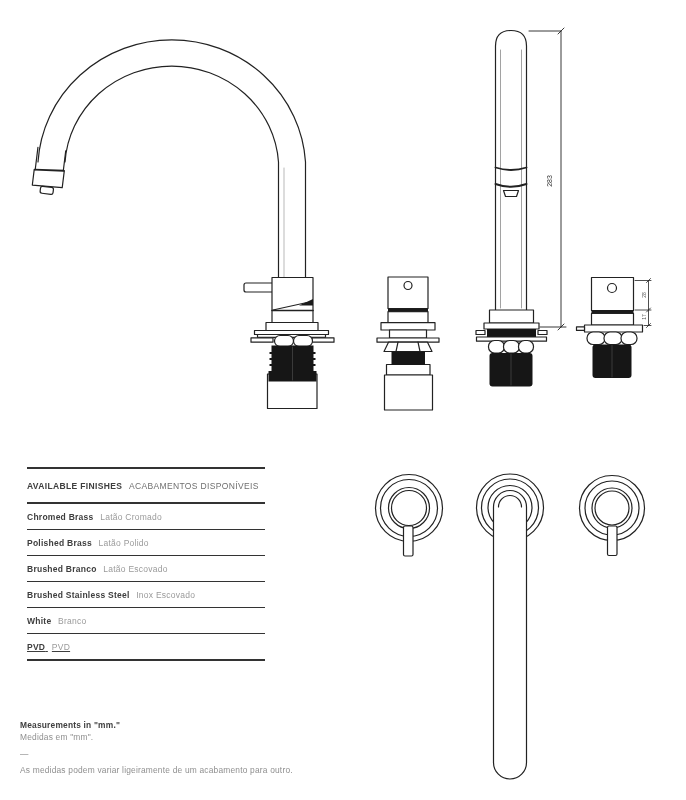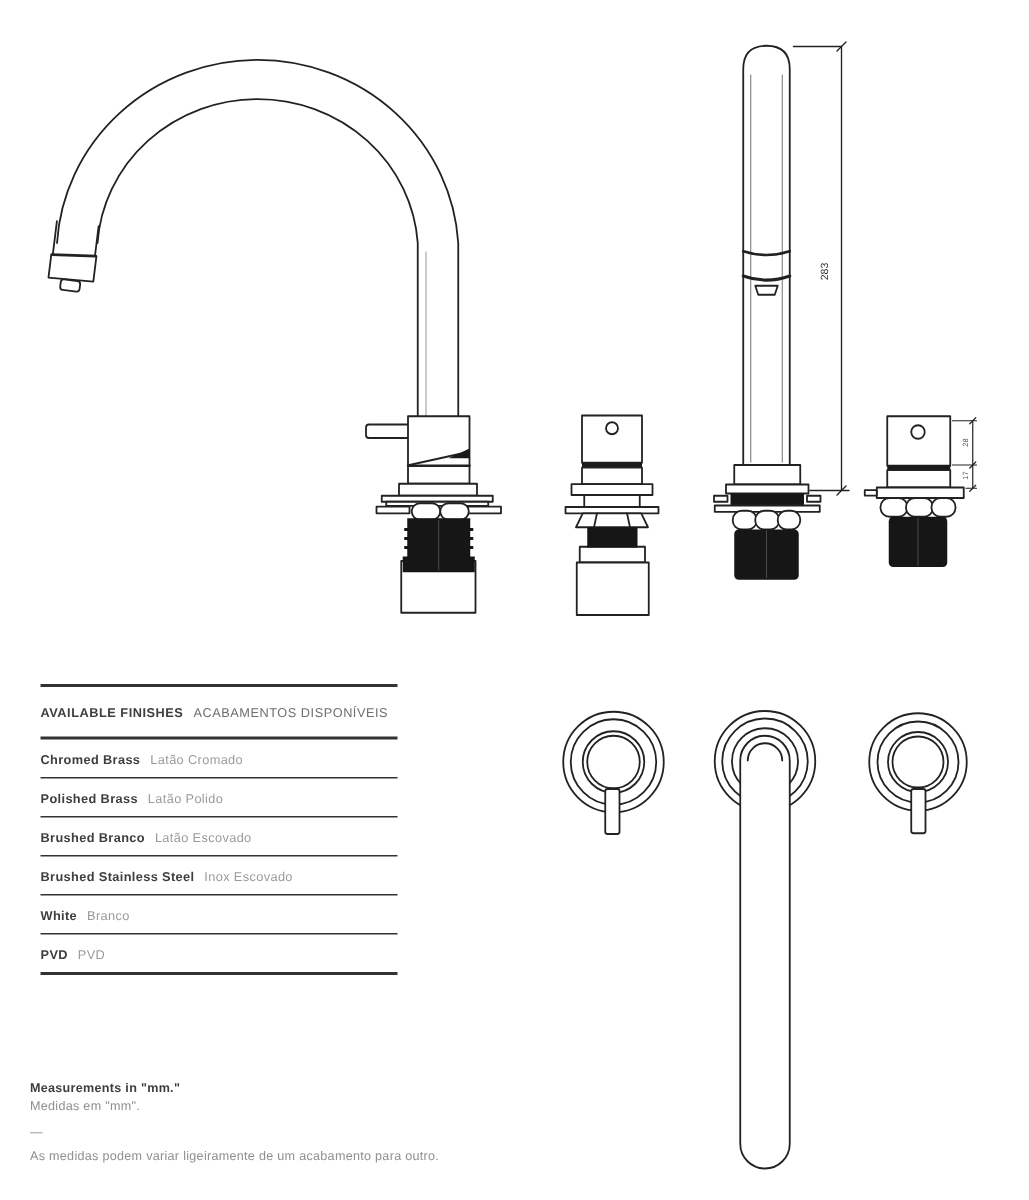--- a/index.html
+++ b/index.html
@@ -5,34 +5,34 @@
   html,body{margin:0;padding:0;background:#ffffff;}
   .page{
     position:relative;width:686px;height:800px;background:#ffffff;
     font-family:"Liberation Sans", sans-serif;overflow:hidden;color:#3e3e3e;
   }
   svg.drawings{position:absolute;left:0;top:0;width:686px;height:800px;}
   svg.drawings text{font-family:"Liberation Sans", sans-serif;}
 
   
   .finishes{
-    position:absolute;left:27px;top:456px;width:238px;
+    position:absolute;left:27px;top:467px;width:238px;
     border-top:2px solid #333;border-bottom:2px solid #333;
   }
   .fin-header{
     padding:12px 0 11px 0;font-size:8.5px;letter-spacing:.35px;
     border-bottom:2px solid #333;white-space:nowrap;
   }
   .fin-header .en{font-weight:bold;color:#3e3e3e;}
   .fin-header .pt{color:#6f6f6f;margin-left:4px;}
   .fin-row{
     padding:8px 0 7px 0;font-size:8.5px;letter-spacing:.25px;
     border-bottom:1.5px solid #333;white-space:nowrap;
   }
-  .fin-row:last-child{border-bottom:none;}
+  .fin-row:last-child{border-bottom:none;text-decoration:underline;}
   .fin-row .en{font-weight:bold;color:#3e3e3e;}
   .fin-row .pt{color:#9a9a9a;margin-left:4px;}
 
   
   .notes{position:absolute;left:20px;top:719px;font-size:8.4px;line-height:12px;color:#8f8f8f;letter-spacing:.2px;}
   .notes .bold{font-weight:bold;color:#3e3e3e;}
   .notes .dash{margin:5px 0 4px 0;color:#8f8f8f;}
 </style>
 </head>
 <body>

